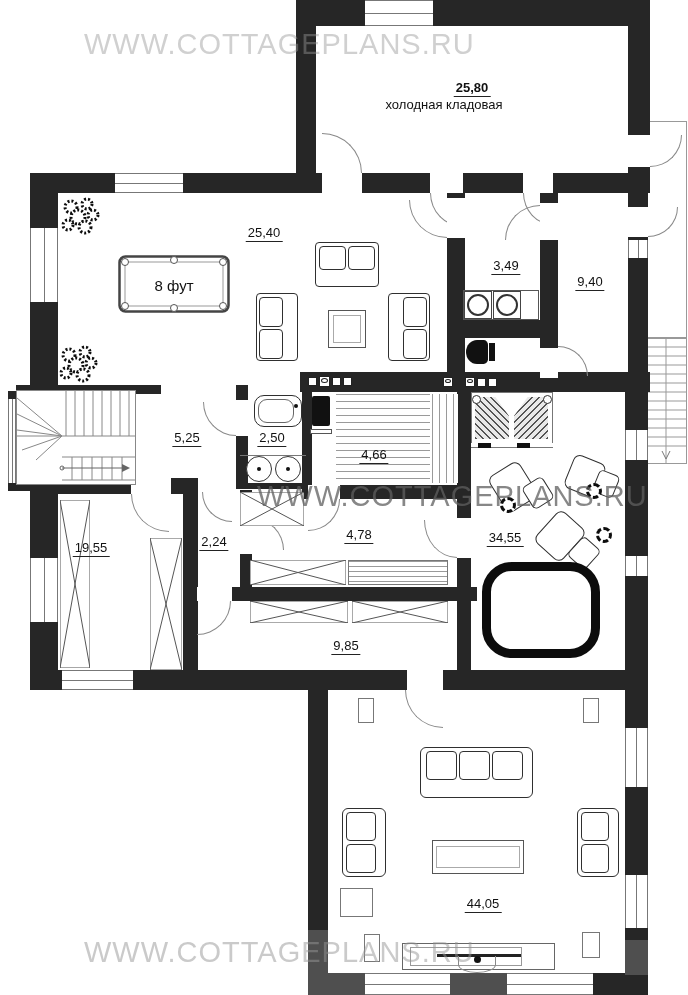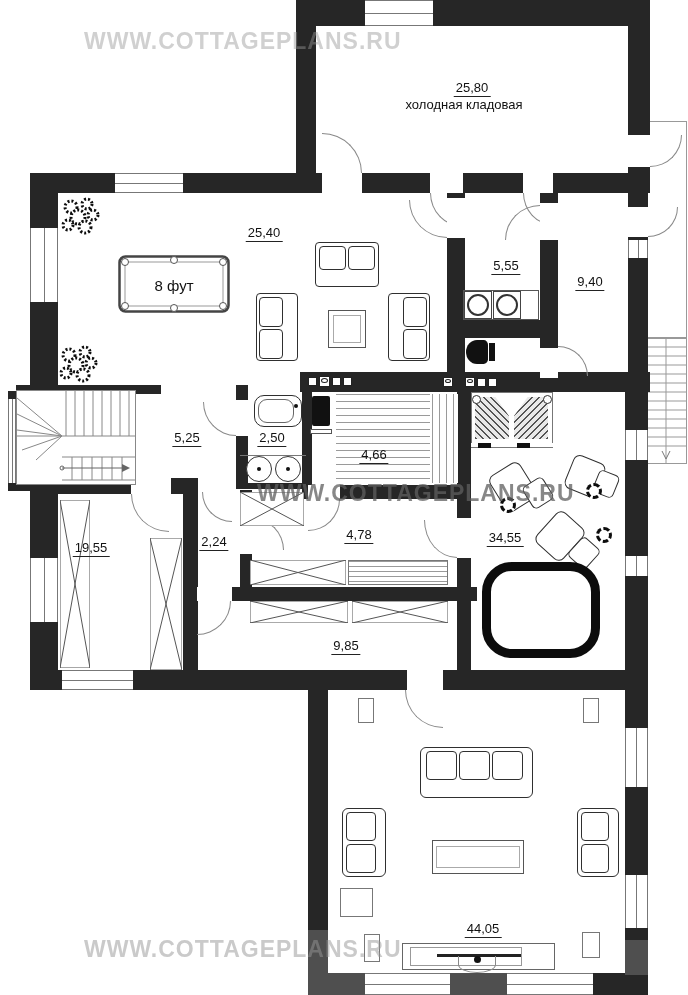--- a/index.html
+++ b/index.html
@@ -24,21 +24,21 @@
   .slat-v{position:absolute;background-color:#fff;background-image:repeating-linear-gradient(to right,#9a9a9a 0 1px,transparent 1px 7px);}
   .hatch{position:absolute;background:repeating-linear-gradient(45deg,#555 0 1.5px,#e9e9e9 1.5px 5px);}
   .hatch2{position:absolute;background:repeating-linear-gradient(-45deg,#555 0 1.5px,#e9e9e9 1.5px 5px);}
   .xbox{position:absolute;}
   .xbox svg{display:block;width:100%;height:100%;}
   .vent{position:absolute;background:#fff;border:1px solid #222;}
   .vent-c{border-radius:0;}
   .vent-c i{display:block;border:1px solid #222;border-radius:50%;margin:1px;height:calc(100% - 4px);}
   .lbl{position:absolute;transform:translateX(-50%);font-size:13px;color:#111;white-space:nowrap;z-index:30;}
   .ua{border-bottom:1px solid #222;padding:0 2px 1px 2px;}
-  .wm{position:absolute;font-weight:bold;font-size:23px;letter-spacing:1px;white-space:nowrap;z-index:50;}
+  .wm{position:absolute;font-weight:normal;font-size:29px;letter-spacing:1px;white-space:nowrap;z-index:50;}
   .circ{position:absolute;border:1.5px solid #333;border-radius:50%;background:#fff;}
   .dot{position:absolute;background:#111;border-radius:50%;}
   .blk{position:absolute;background:#111;}
 </style>
 </head>
 <body>
 
 <div class="plan">
 
   <div class="tho" style="left:643px;top:121px;width:44px;height:217px;border-color:#999;"></div>
@@ -348,32 +348,32 @@
   <div class="tho" style="left:583px;top:698px;width:16px;height:25px;"></div>
   <div class="tho" style="left:340px;top:888px;width:33px;height:29px;"></div>
   <div class="tho" style="left:364px;top:934px;width:16px;height:28px;"></div>
   <div class="tho" style="left:582px;top:932px;width:18px;height:26px;"></div>
   <div class="tho" style="left:402px;top:943px;width:153px;height:27px;border-color:#666;"></div>
   <div class="tho" style="left:410px;top:947px;width:112px;height:19px;border-color:#999;"></div>
   <div style="position:absolute;left:437px;top:954px;width:84px;height:3px;background:#222;"></div>
   <div style="position:absolute;left:458px;top:956px;width:38px;height:17px;border:1px solid #888;border-top:none;border-radius:0 0 38px 38px / 0 0 17px 17px;"></div>
   <div class="dot" style="left:474px;top:956px;width:7px;height:7px;"></div>
 
-  <div class="lbl" style="left:472px;top:80px;"><span class="ua">25,80</span></div>
-  <div class="lbl" style="left:464px;top:97px;"><span>холодная кладовая</span></div>
+  <div class="lbl" style="left:472px;top:80px;font-weight:bold;"><span class="ua">25,80</span></div>
+  <div class="lbl" style="left:444px;top:97px;"><span>холодная кладовая</span></div>
   <div class="lbl" style="left:264px;top:225px;"><span class="ua">25,40</span></div>
-  <div class="lbl" style="left:506px;top:258px;"><span class="ua">5,55</span></div>
+  <div class="lbl" style="left:506px;top:258px;"><span class="ua">3,49</span></div>
   <div class="lbl" style="left:590px;top:274px;"><span class="ua">9,40</span></div>
   <div class="lbl" style="left:187px;top:430px;"><span class="ua">5,25</span></div>
   <div class="lbl" style="left:272px;top:430px;"><span class="ua">2,50</span></div>
   <div class="lbl" style="left:374px;top:447px;"><span class="ua">4,66</span></div>
   <div class="lbl" style="left:214px;top:534px;"><span class="ua">2,24</span></div>
   <div class="lbl" style="left:359px;top:527px;"><span class="ua">4,78</span></div>
   <div class="lbl" style="left:91px;top:540px;"><span class="ua">19,55</span></div>
   <div class="lbl" style="left:505px;top:530px;"><span class="ua">34,55</span></div>
   <div class="lbl" style="left:346px;top:638px;"><span class="ua">9,85</span></div>
-  <div class="lbl" style="left:483px;top:921px;"><span class="ua">44,05</span></div>
+  <div class="lbl" style="left:483px;top:896px;"><span class="ua">44,05</span></div>
 
   <div class="wm" style="left:84px;top:28px;color:rgba(150,150,150,0.45);">WWW.COTTAGEPLANS.RU</div>
   <div class="wm" style="left:257px;top:480px;color:rgba(95,95,95,0.75);">WWW.COTTAGEPLANS.RU</div>
   <div class="wm" style="left:84px;top:936px;color:rgba(150,150,150,0.5);">WWW.COTTAGEPLANS.RU</div>
 
 </div>
 
 </body></html>

